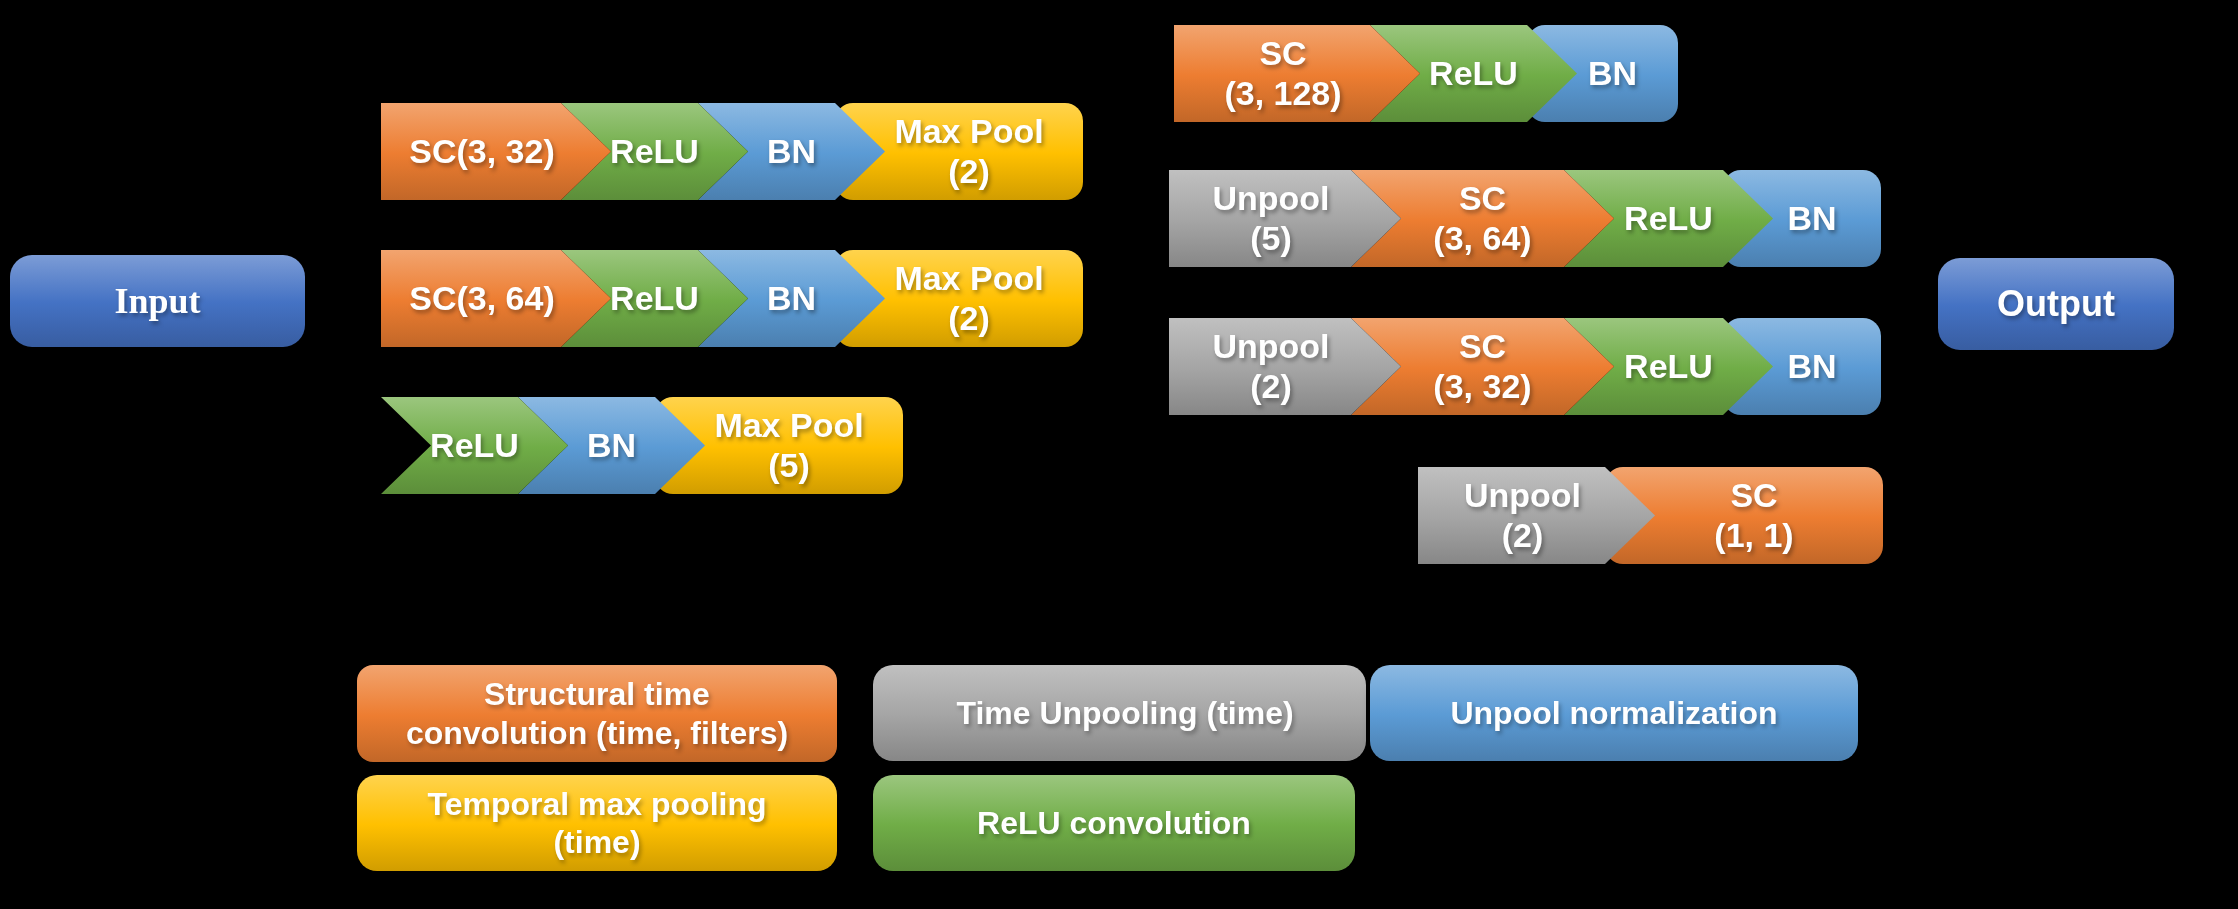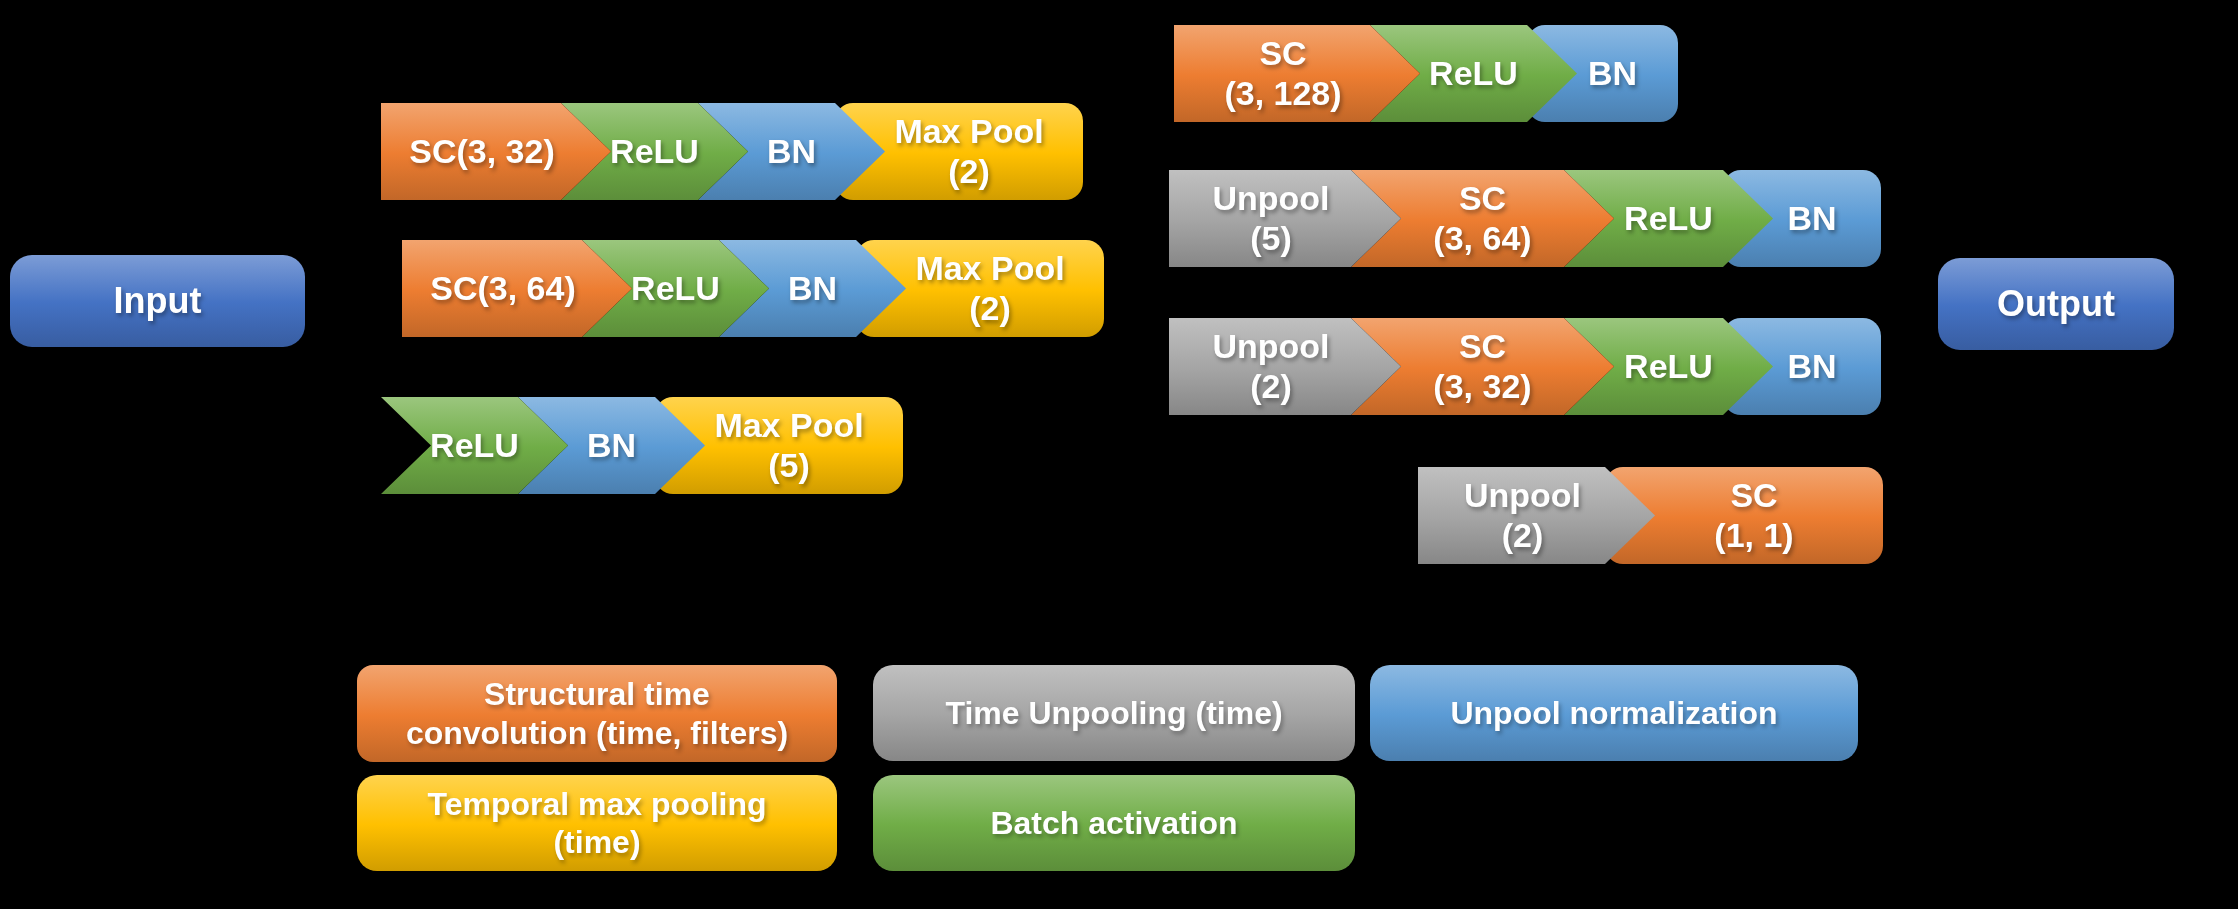--- a/index.html
+++ b/index.html
@@ -55,37 +55,37 @@
     white-space:pre-line;
     text-shadow:2px 3px 4px rgba(0,0,0,.3);
     filter:drop-shadow(4px 6px 6px rgba(0,0,0,.55));
   }
 </style>
 </head>
 <body>
 
 <div class="canvas">
 
-  <div class="io-box" id="input-box" style="background: linear-gradient(rgb(124, 156, 214) 0%, rgb(68, 114, 196) 52%, rgb(56, 93, 161) 100%);">
+  <div class="io-box" id="input-box" style="background: linear-gradient(rgb(124, 156, 214) 0%, rgb(68, 114, 196) 52%, rgb(56, 93, 161) 100%); font-family: Liberation Serif, serif;">
     <span class="lbl">Input</span>
   </div>
 
   <div class="io-box" id="output-box" style="background: linear-gradient(rgb(124, 156, 214) 0%, rgb(68, 114, 196) 52%, rgb(56, 93, 161) 100%);">
     <span class="lbl">Output</span>
   </div>
 
   <div id="pipelines">
       <div class="pipeline" style="left: 381px; top: 103px; height: 97px;">
         <div class="stage start" style="width: 230px; z-index: 40; background: linear-gradient(rgb(242, 164, 111) 0%, rgb(237, 125, 49) 52%, rgb(194, 103, 40) 100%);"><span class="lbl">SC(3, 32)</span></div>
         <div class="stage mid" style="width: 187px; z-index: 39; background: linear-gradient(rgb(155, 198, 126) 0%, rgb(112, 173, 71) 52%, rgb(92, 142, 58) 100%);"><span class="lbl">ReLU</span></div>
         <div class="stage mid" style="width: 187px; z-index: 38; background: linear-gradient(rgb(140, 185, 226) 0%, rgb(91, 155, 213) 52%, rgb(75, 127, 175) 100%);"><span class="lbl">BN</span></div>
         <div class="stage end" style="width: 248px; z-index: 37; background: linear-gradient(rgb(255, 211, 77) 0%, rgb(255, 192, 0) 52%, rgb(209, 157, 0) 100%);"><span class="lbl">Max Pool
 (2)</span></div>
       </div>
-      <div class="pipeline" style="left: 381px; top: 240px; height: 97px; margin-left: 21px;">
+      <div class="pipeline" style="left: 381px; top: 250px; height: 97px;">
         <div class="stage start" style="width: 230px; z-index: 40; background: linear-gradient(rgb(242, 164, 111) 0%, rgb(237, 125, 49) 52%, rgb(194, 103, 40) 100%);"><span class="lbl">SC(3, 64)</span></div>
         <div class="stage mid" style="width: 187px; z-index: 39; background: linear-gradient(rgb(155, 198, 126) 0%, rgb(112, 173, 71) 52%, rgb(92, 142, 58) 100%);"><span class="lbl">ReLU</span></div>
         <div class="stage mid" style="width: 187px; z-index: 38; background: linear-gradient(rgb(140, 185, 226) 0%, rgb(91, 155, 213) 52%, rgb(75, 127, 175) 100%);"><span class="lbl">BN</span></div>
         <div class="stage end" style="width: 248px; z-index: 37; background: linear-gradient(rgb(255, 211, 77) 0%, rgb(255, 192, 0) 52%, rgb(209, 157, 0) 100%);"><span class="lbl">Max Pool
 (2)</span></div>
       </div>
       <div class="pipeline" style="left: 381px; top: 397px; height: 97px;">
         <div class="stage mid" style="width: 187px; z-index: 39; background: linear-gradient(rgb(155, 198, 126) 0%, rgb(112, 173, 71) 52%, rgb(92, 142, 58) 100%);"><span class="lbl">ReLU</span></div>
         <div class="stage mid" style="width: 187px; z-index: 38; background: linear-gradient(rgb(140, 185, 226) 0%, rgb(91, 155, 213) 52%, rgb(75, 127, 175) 100%);"><span class="lbl">BN</span></div>
         <div class="stage end" style="width: 248px; z-index: 37; background: linear-gradient(rgb(255, 211, 77) 0%, rgb(255, 192, 0) 52%, rgb(209, 157, 0) 100%);"><span class="lbl">Max Pool
@@ -117,20 +117,20 @@
         <div class="stage start" style="width: 237px; z-index: 40; background: linear-gradient(rgb(192, 192, 192) 0%, rgb(165, 165, 165) 52%, rgb(135, 135, 135) 100%);"><span class="lbl">Unpool
 (2)</span></div>
         <div class="stage end" style="width: 278px; z-index: 39; background: linear-gradient(rgb(242, 164, 111) 0%, rgb(237, 125, 49) 52%, rgb(194, 103, 40) 100%);"><span class="lbl">SC
 (1, 1)</span></div>
       </div>
     </div>
 
   <div id="legend">
       <div class="legend-item" style="left: 357px; top: 665px; width: 480px; height: 97px; background: linear-gradient(rgb(242, 164, 111) 0%, rgb(237, 125, 49) 52%, rgb(194, 103, 40) 100%); border-radius: 16px;"><span>Structural time
 convolution (time, filters)</span></div>
-      <div class="legend-item" style="left: 873px; top: 665px; width: 482px; height: 96px; background: linear-gradient(rgb(192, 192, 192) 0%, rgb(165, 165, 165) 52%, rgb(135, 135, 135) 100%);"><span>Time Unpooling (time)</span></div>
+      <div class="legend-item" style="left: 873px; top: 665px; width: 482px; height: 96px; background: linear-gradient(rgb(192, 192, 192) 0%, rgb(165, 165, 165) 52%, rgb(135, 135, 135) 100%); padding-left: 11px;"><span>Time Unpooling (time)</span></div>
       <div class="legend-item" style="left: 1370px; top: 665px; width: 488px; height: 96px; background: linear-gradient(rgb(140, 185, 226) 0%, rgb(91, 155, 213) 52%, rgb(75, 127, 175) 100%);"><span>Unpool normalization</span></div>
       <div class="legend-item" style="left: 357px; top: 775px; width: 480px; height: 96px; background: linear-gradient(rgb(255, 211, 77) 0%, rgb(255, 192, 0) 52%, rgb(209, 157, 0) 100%);"><span>Temporal max pooling
 (time)</span></div>
-      <div class="legend-item" style="left: 873px; top: 775px; width: 482px; height: 96px; background: linear-gradient(rgb(155, 198, 126) 0%, rgb(112, 173, 71) 52%, rgb(92, 142, 58) 100%);"><span>Batch activation</span></div>
+      <div class="legend-item" style="left: 873px; top: 775px; width: 482px; height: 96px; background: linear-gradient(rgb(155, 198, 126) 0%, rgb(112, 173, 71) 52%, rgb(92, 142, 58) 100%);"><span>ReLU convolution</span></div>
     </div>
 
 </div>
 
 </body></html>

